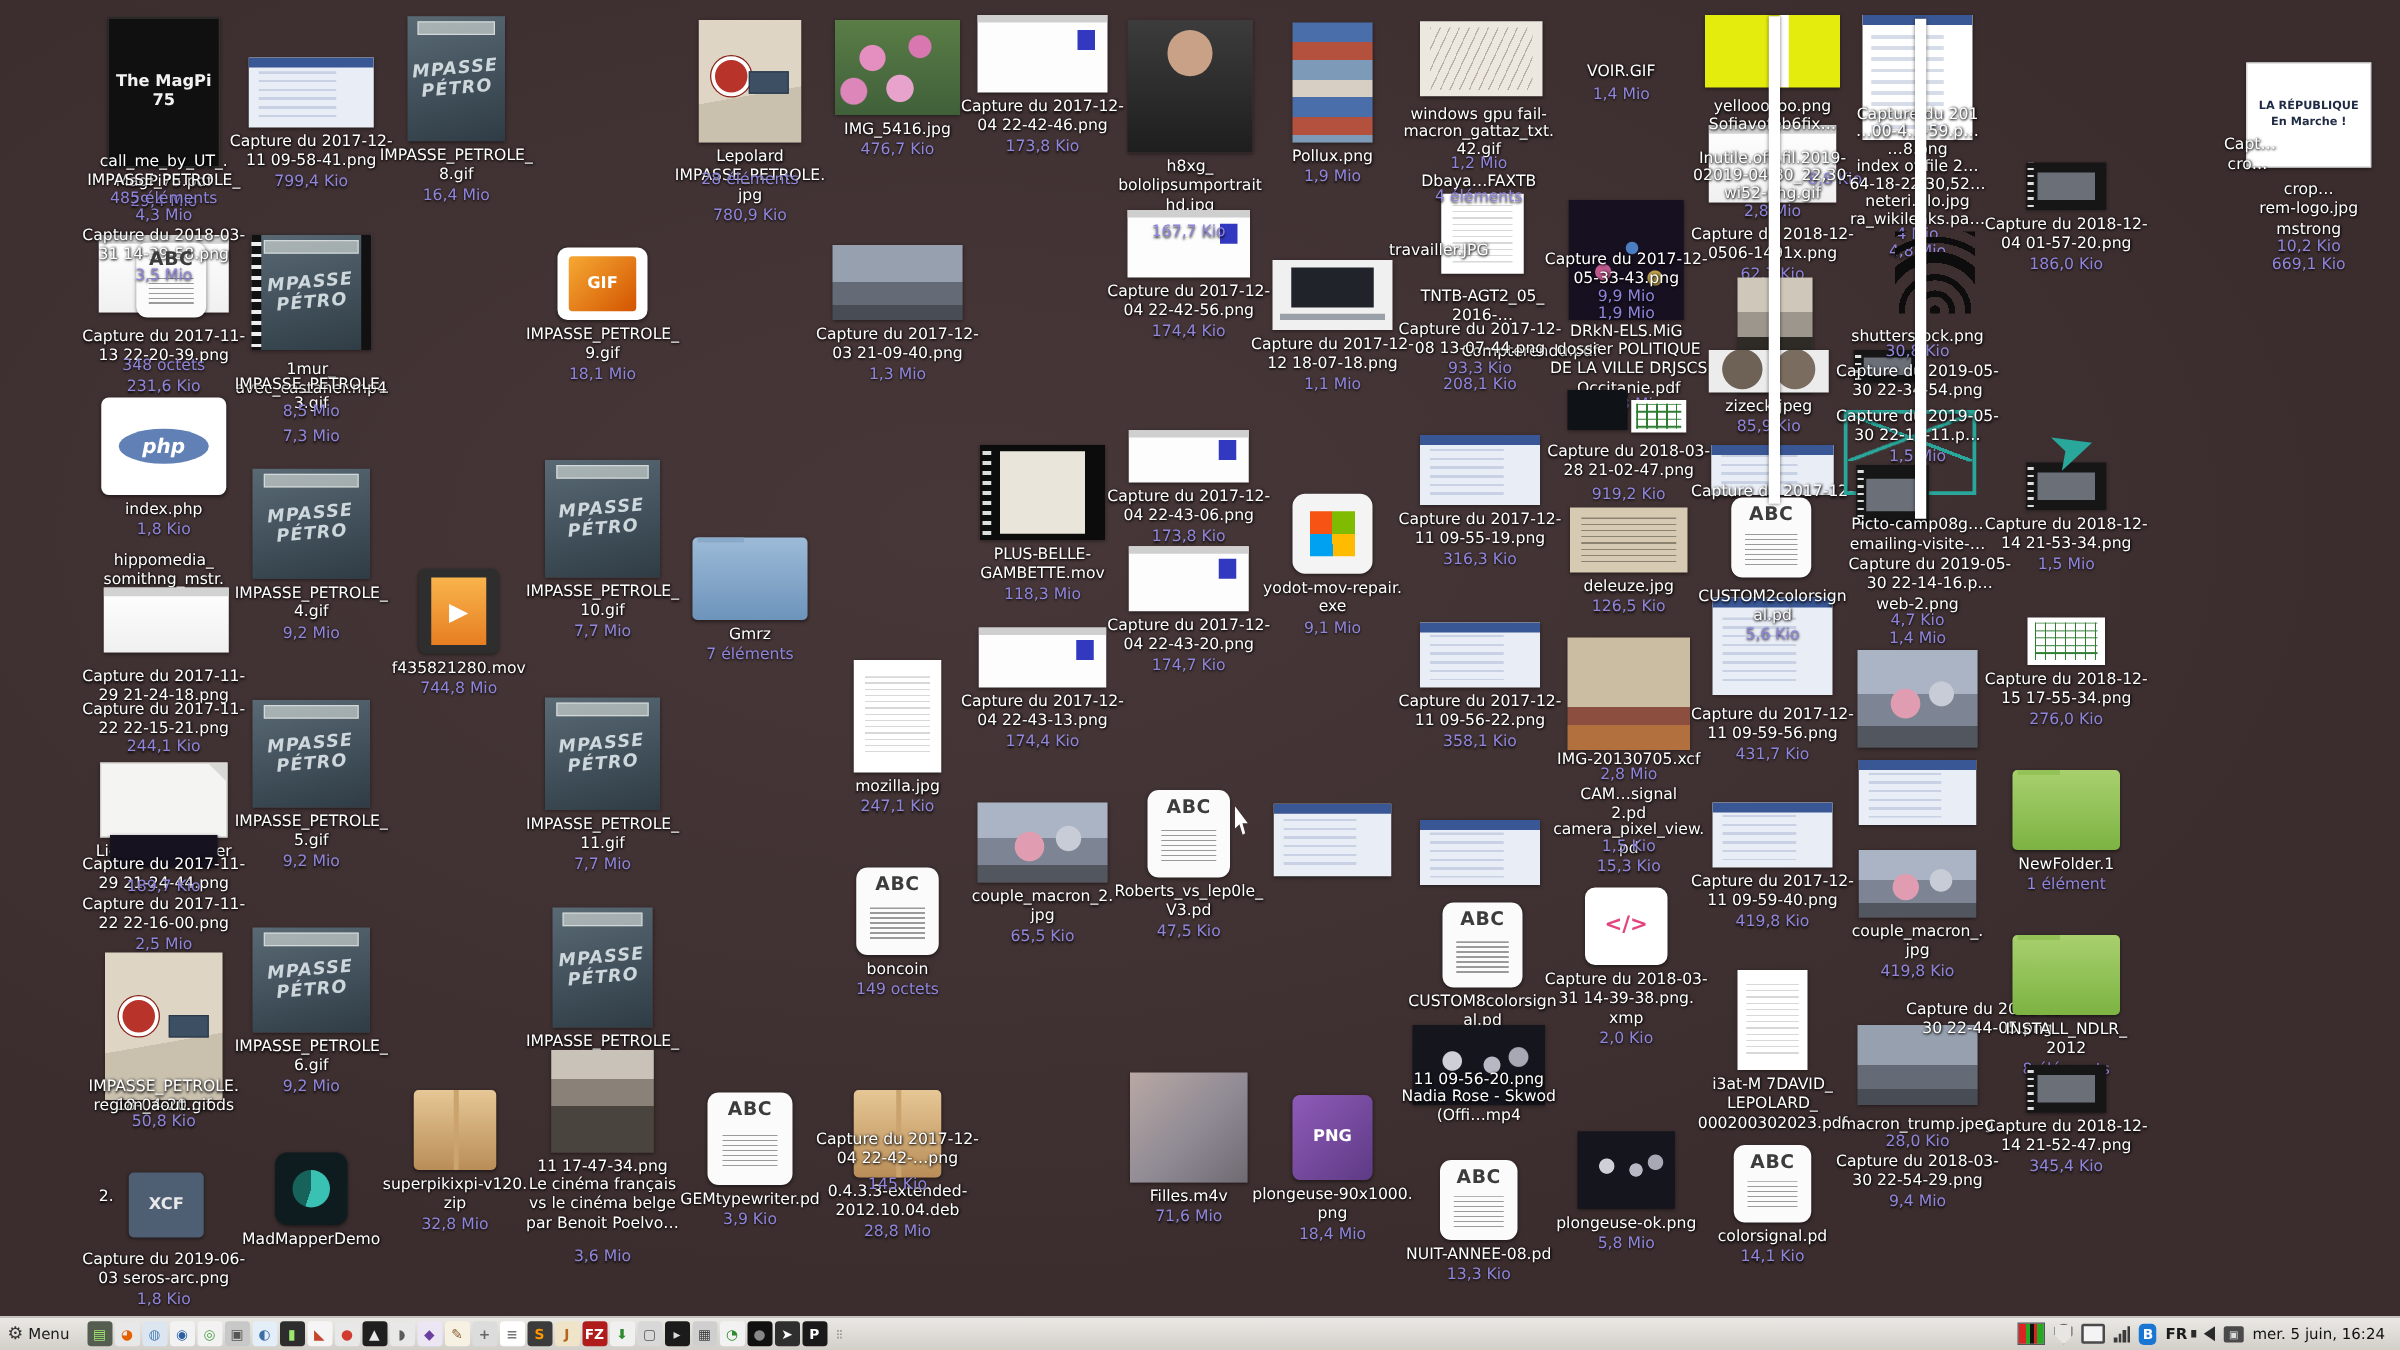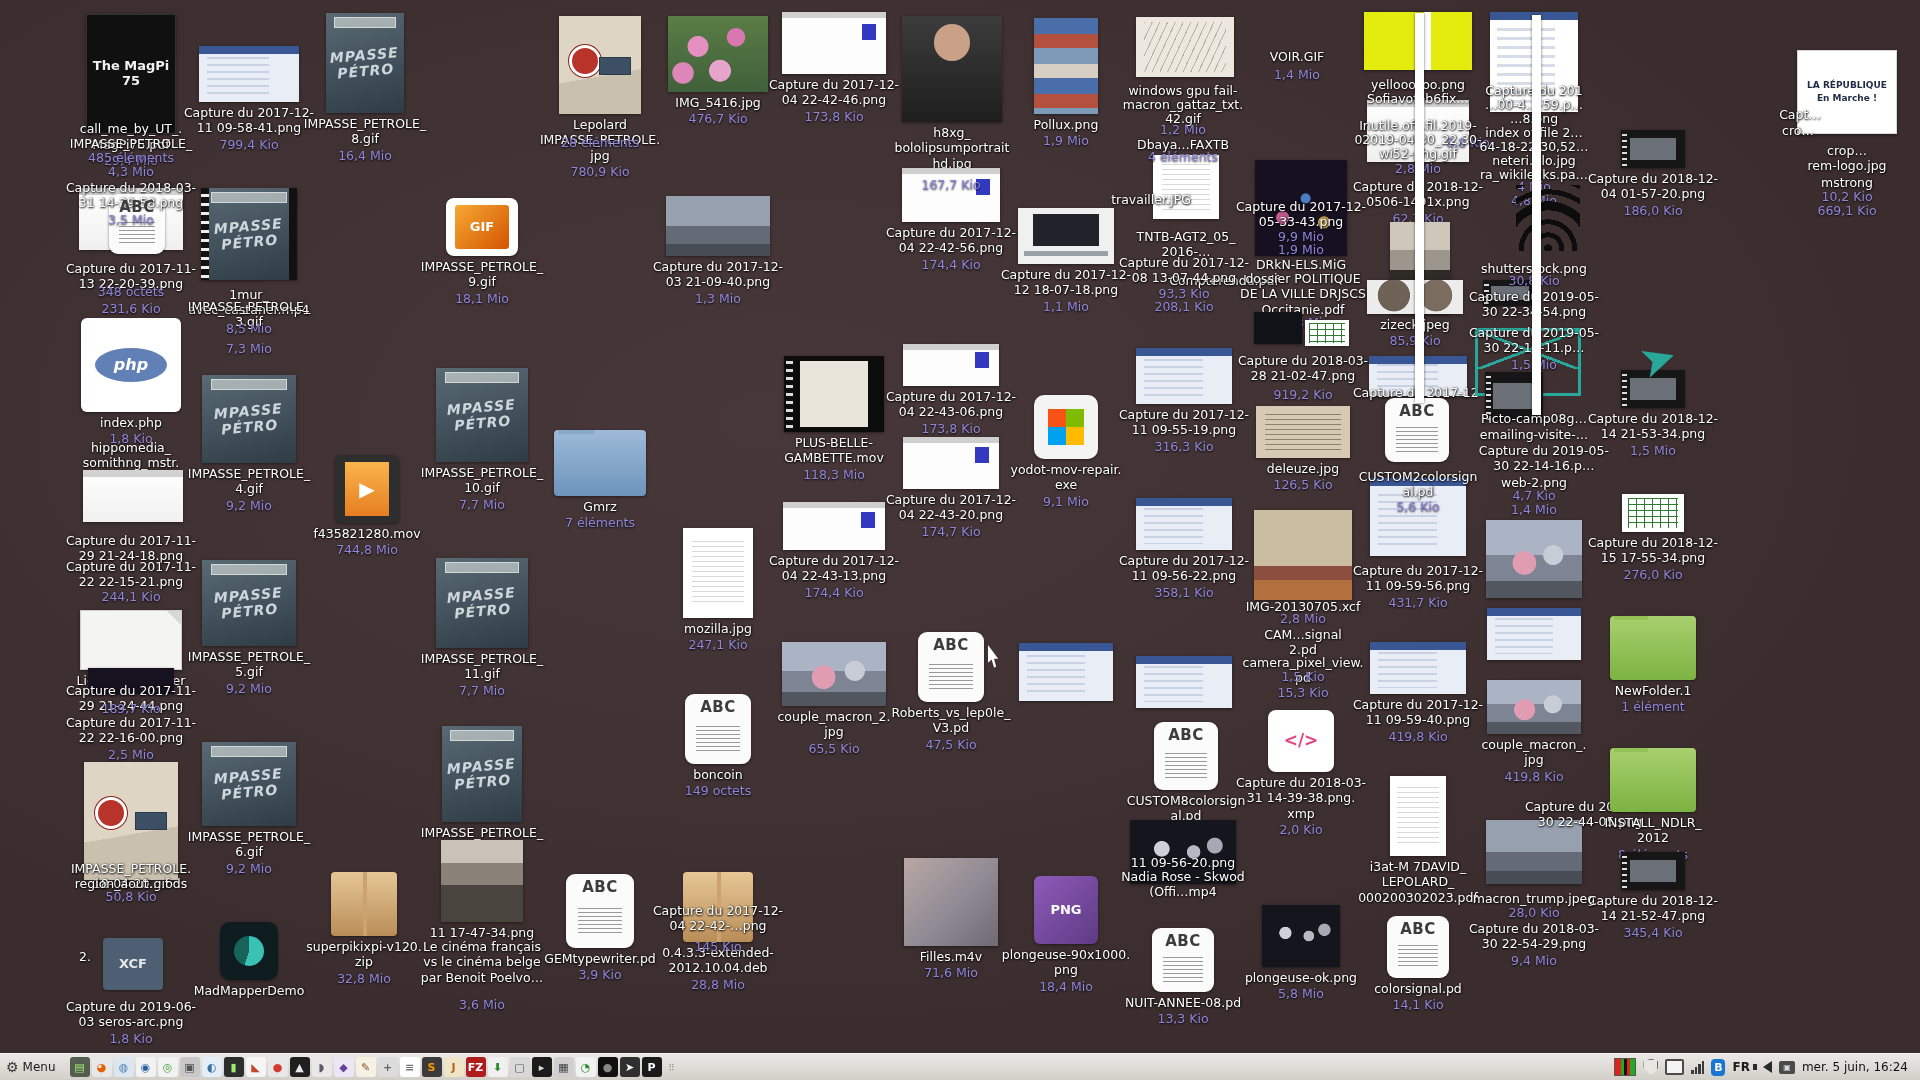--- a/index.html
+++ b/index.html
@@ -229,21 +229,21 @@
         <div class="lab">Capture du 2017-11-
 13 22-20-39.png</div>
       </div>
       <div class="icon" style="left: 56px; top: 283px;">
         <div class="siz">348 octets</div>
       </div>
       <div class="icon" style="left: 56px; top: 300px;">
         <div class="siz">231,6 Kio</div>
       </div>
       <div class="icon" style="left: 56px; top: 318px;">
-        <div class="thumb k-php" style="width: 100px; height: 94px;">
+        <div class="thumb k-php" style="width: 100px; height: 78px;">
           <span class="g">php</span>
         </div>
         <div class="lab">index.php</div>
         <div class="siz">1,8 Kio</div>
       </div>
       <div class="icon" style="left: 56px; top: 437px;">
         <div class="lab">hippomedia_
 somithng_mstr.
 mp4</div>
         <div class="siz">577,2 Mio</div>

